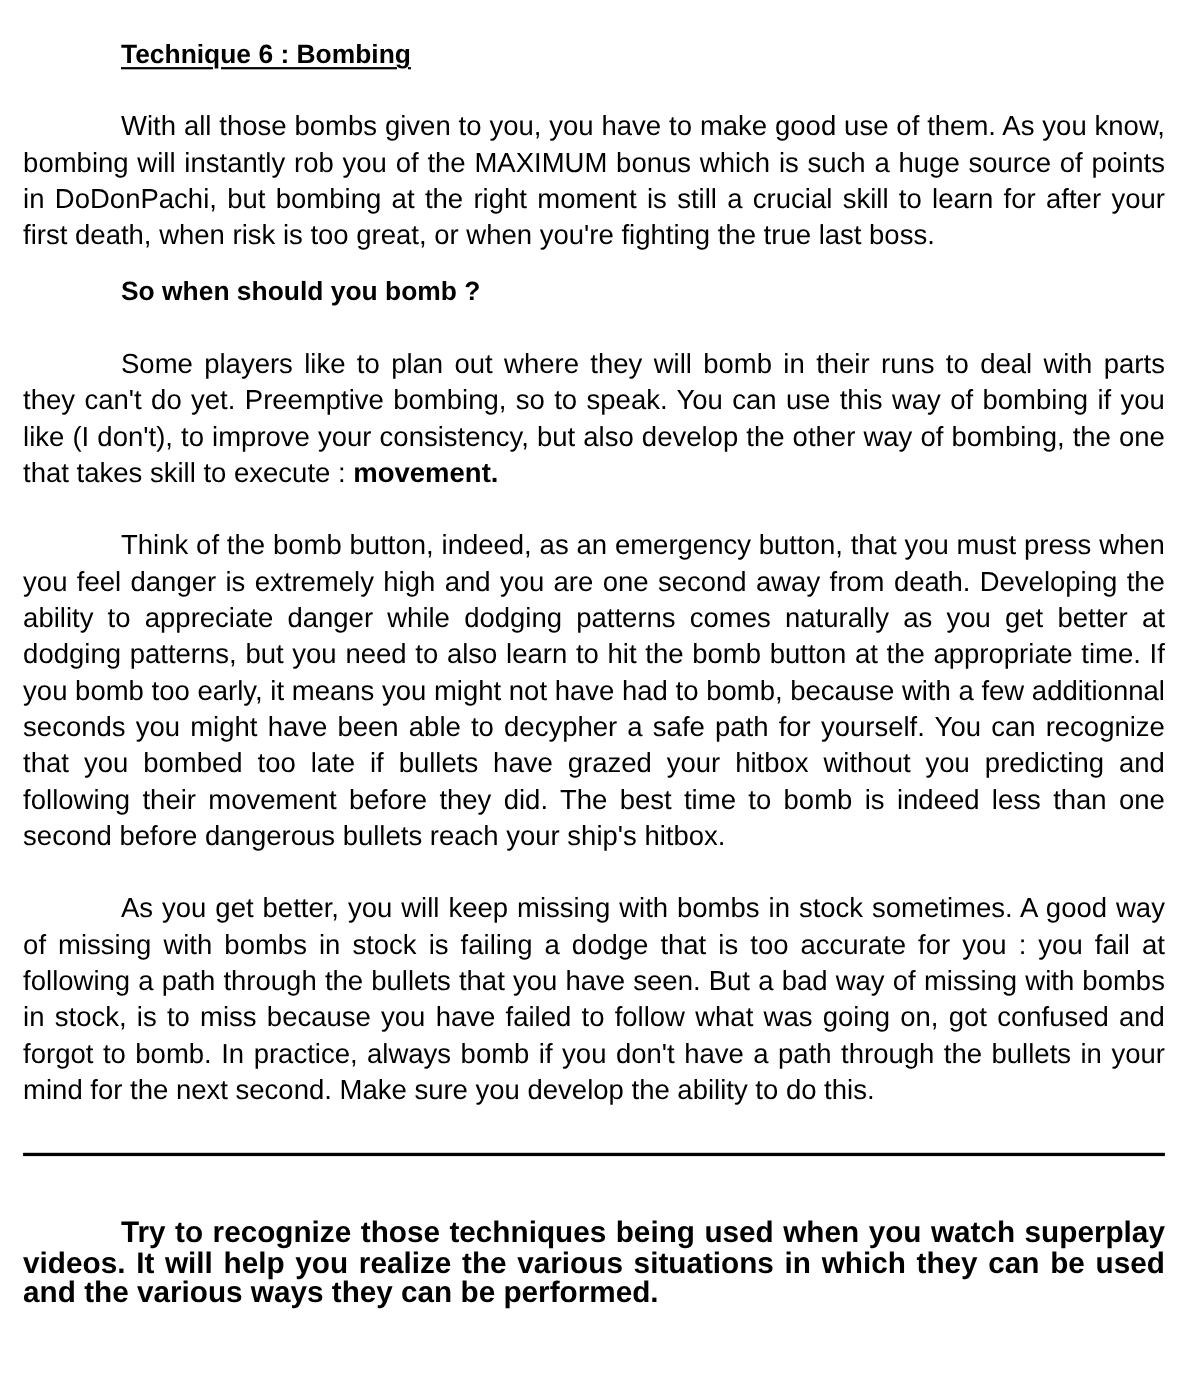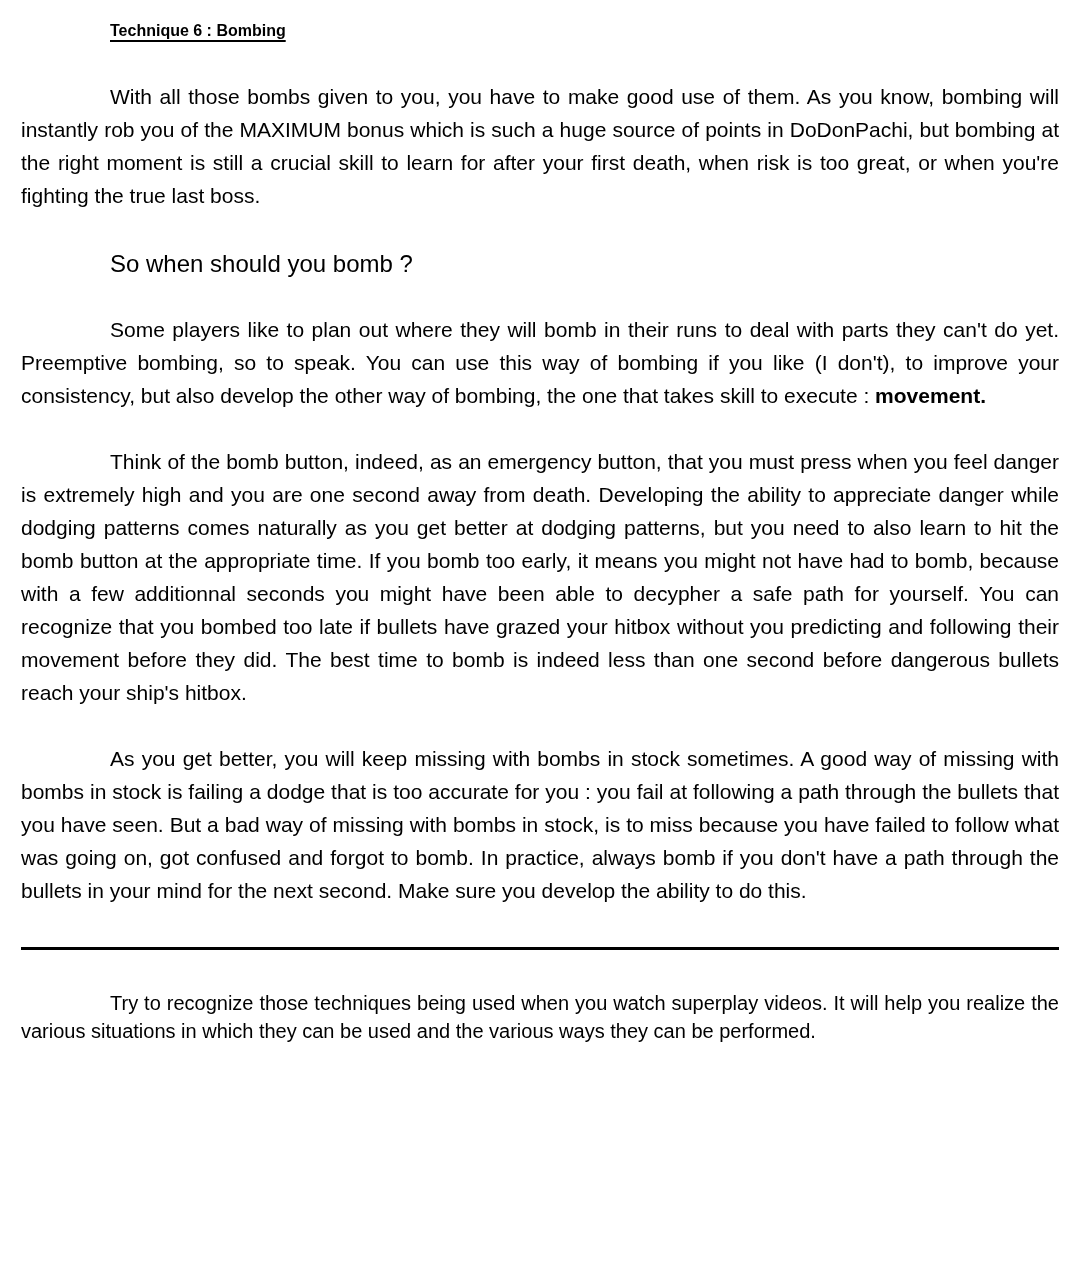--- a/index.html
+++ b/index.html
@@ -10,59 +10,59 @@
   .page {
     width: 1080px;
     min-height: 1271px;
     box-sizing: border-box;
     background: #ffffff;
     color: #000000;
     font-family: "Liberation Sans", "DejaVu Sans", sans-serif;
     padding: 14px 21px 24px 21px;
   }
   .heading {
-    font-size: 16px;
+    font-size: 24px;
     font-weight: bold;
     text-decoration: underline;
     text-decoration-thickness: 2px;
     text-underline-offset: 4px;
-    margin: 0 0 0 0;
+    margin: 19px 0 0 0;
     padding-left: 89px;
     line-height: 33px;
   }
   .para {
-    font-size: 21px;
+    font-size: 25px;
     line-height: 33px;
     text-align: justify;
     text-indent: 89px;
     margin: 33px 0 0 0;
   }
   .subheading {
     font-size: 24px;
-    font-weight: normal;
-    margin: 35px 0 0 0;
+    font-weight: bold;
+    margin: 18px 0 0 0;
     padding-left: 89px;
     line-height: 33px;
   }
   .para strong {
     font-weight: bold;
   }
   .divider {
     border: none;
     border-top: 3px solid #000000;
     margin: 40px 0 0 0;
     height: 0;
   }
   .closing {
-    font-size: 20px;
-    font-weight: normal;
+    font-size: 27px;
+    font-weight: bold;
     line-height: 27.5px;
     text-align: justify;
     text-indent: 89px;
-    margin: 40px 0 0 0;
+    margin: 56px 0 0 0;
   }
 </style>
 </head>
 <body>
 
 <div class="page">
 
   <h1 class="heading">Technique 6 : Bombing</h1>
 
   <p class="para">With all those bombs given to you, you have to make good use of them. As you know, bombing will instantly rob you of the MAXIMUM bonus which is such a huge source of points in DoDonPachi, but bombing at the right moment is still a crucial skill to learn for after your first death, when risk is too great, or when you're fighting the true last boss.</p>

